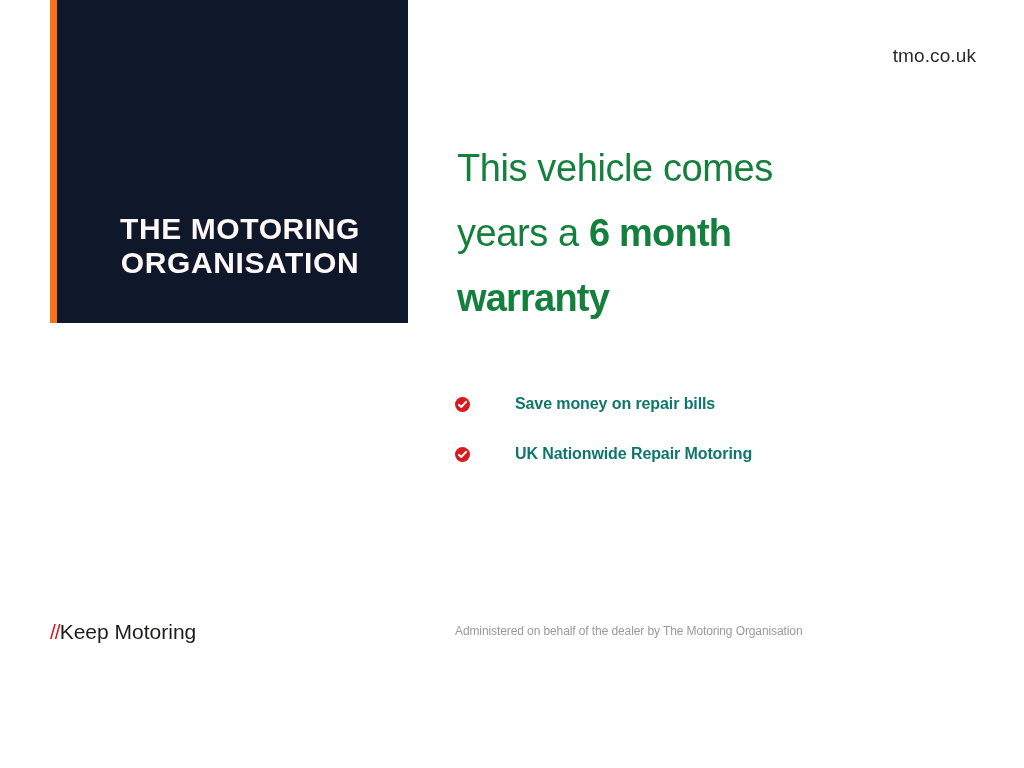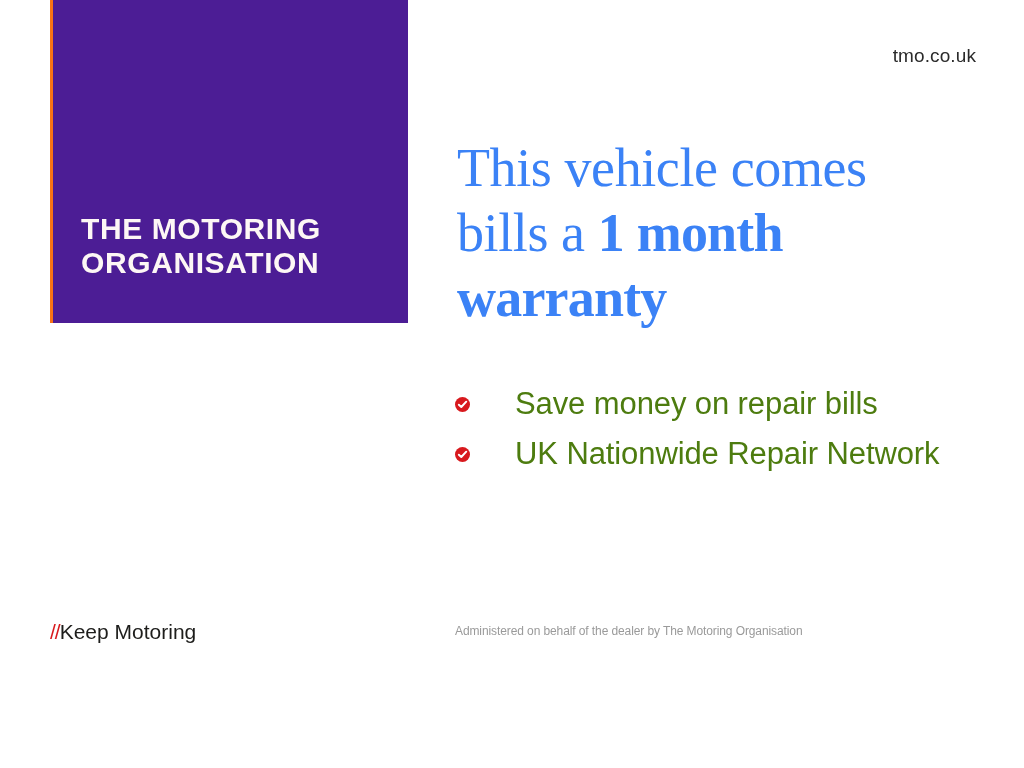--- a/index.html
+++ b/index.html
@@ -35,23 +35,24 @@
     white-space: nowrap;
   }
 
   
   .logo-block {
     position: absolute;
     left: 50px;
     top: 0;
     width: 358px;
     height: 323px;
-    background: #4c1d95;
-    border-left: 3px solid #f97316;
+    background: #0f172a;
+    border-left: 7px solid #f97316;
     box-sizing: border-box;
+    text-align: center;
   }
   .logo-wordmark {
     position: absolute;
     left: 28px;
     bottom: 43px;
     width: 310px;
     color: #fdf7f5;
     font-weight: bold;
     font-size: 30px;
     line-height: 34px;
@@ -62,26 +63,25 @@
     display: block;
     white-space: nowrap;
   }
 
   
   .headline {
     position: absolute;
     left: 457px;
     top: 136px;
     width: 530px;
-    font-size: 54px;
+    font-size: 38px;
     line-height: 65px;
-    color: #3b82f6;
+    color: #15803d;
     font-weight: 300;
     letter-spacing: -0.4px;
-    font-family: Liberation Serif, serif;
   }
   .headline .hl-line {
     display: block;
   }
   .headline .hl-light {
     font-weight: 300;
   }
   .headline .hl-strong {
     font-weight: bold;
     letter-spacing: -0.8px;
@@ -109,24 +109,24 @@
   .benefit-icon {
     position: absolute;
     left: 0;
     top: 9px;
     width: 15px;
     height: 15px;
     display: block;
   }
   .benefit-text {
     display: block;
-    font-size: 31px;
+    font-size: 16px;
     line-height: 31px;
-    color: #4d7c0f;
-    font-weight: 400;
+    color: #0f766e;
+    font-weight: 700;
     letter-spacing: -0.1px;
   }
 
   
   .footer-left {
     position: absolute;
     left: 50px;
     bottom: 46px;
     font-size: 21px;
     line-height: 20px;
@@ -161,21 +161,21 @@
       <span class="logo-line">THE MOTORING</span>
       <span class="logo-line">ORGANISATION</span>
     </div>
   </div>
 
   <div class="headline">
     <span class="hl-line">
       <span class="hl-light">This vehicle comes</span>
     </span>
     <span class="hl-line">
-      <span class="hl-light">bills a </span><span class="hl-strong">1 month</span>
+      <span class="hl-light">years a </span><span class="hl-strong">6 month</span>
     </span>
     <span class="hl-line">
       <span class="hl-strong">warranty</span>
     </span>
   </div>
 
   <ul class="benefits">
     <li class="benefit-item">
       <span class="benefit-icon">
         <svg viewBox="0 0 16 16" width="15" height="15" aria-hidden="true">
@@ -185,21 +185,21 @@
       </span>
       <span class="benefit-text">Save money on repair bills</span>
     </li>
     <li class="benefit-item">
       <span class="benefit-icon">
         <svg viewBox="0 0 16 16" width="15" height="15" aria-hidden="true">
           <circle cx="8" cy="8" r="8" fill="#d8191d"></circle>
           <path d="M4.1 8.2 L6.7 10.7 L12.0 5.0" stroke="#ffffff" stroke-width="2.1" fill="none" stroke-linecap="round" stroke-linejoin="round"></path>
         </svg>
       </span>
-      <span class="benefit-text">UK Nationwide Repair Network</span>
+      <span class="benefit-text">UK Nationwide Repair Motoring</span>
     </li>
   </ul>
 
   <div class="footer-left">
     <span class="footer-slashes">//</span><span>Keep Motoring</span>
   </div>
 
   <div class="footer-right">Administered on behalf of the dealer by The Motoring Organisation</div>
 
 </div>

